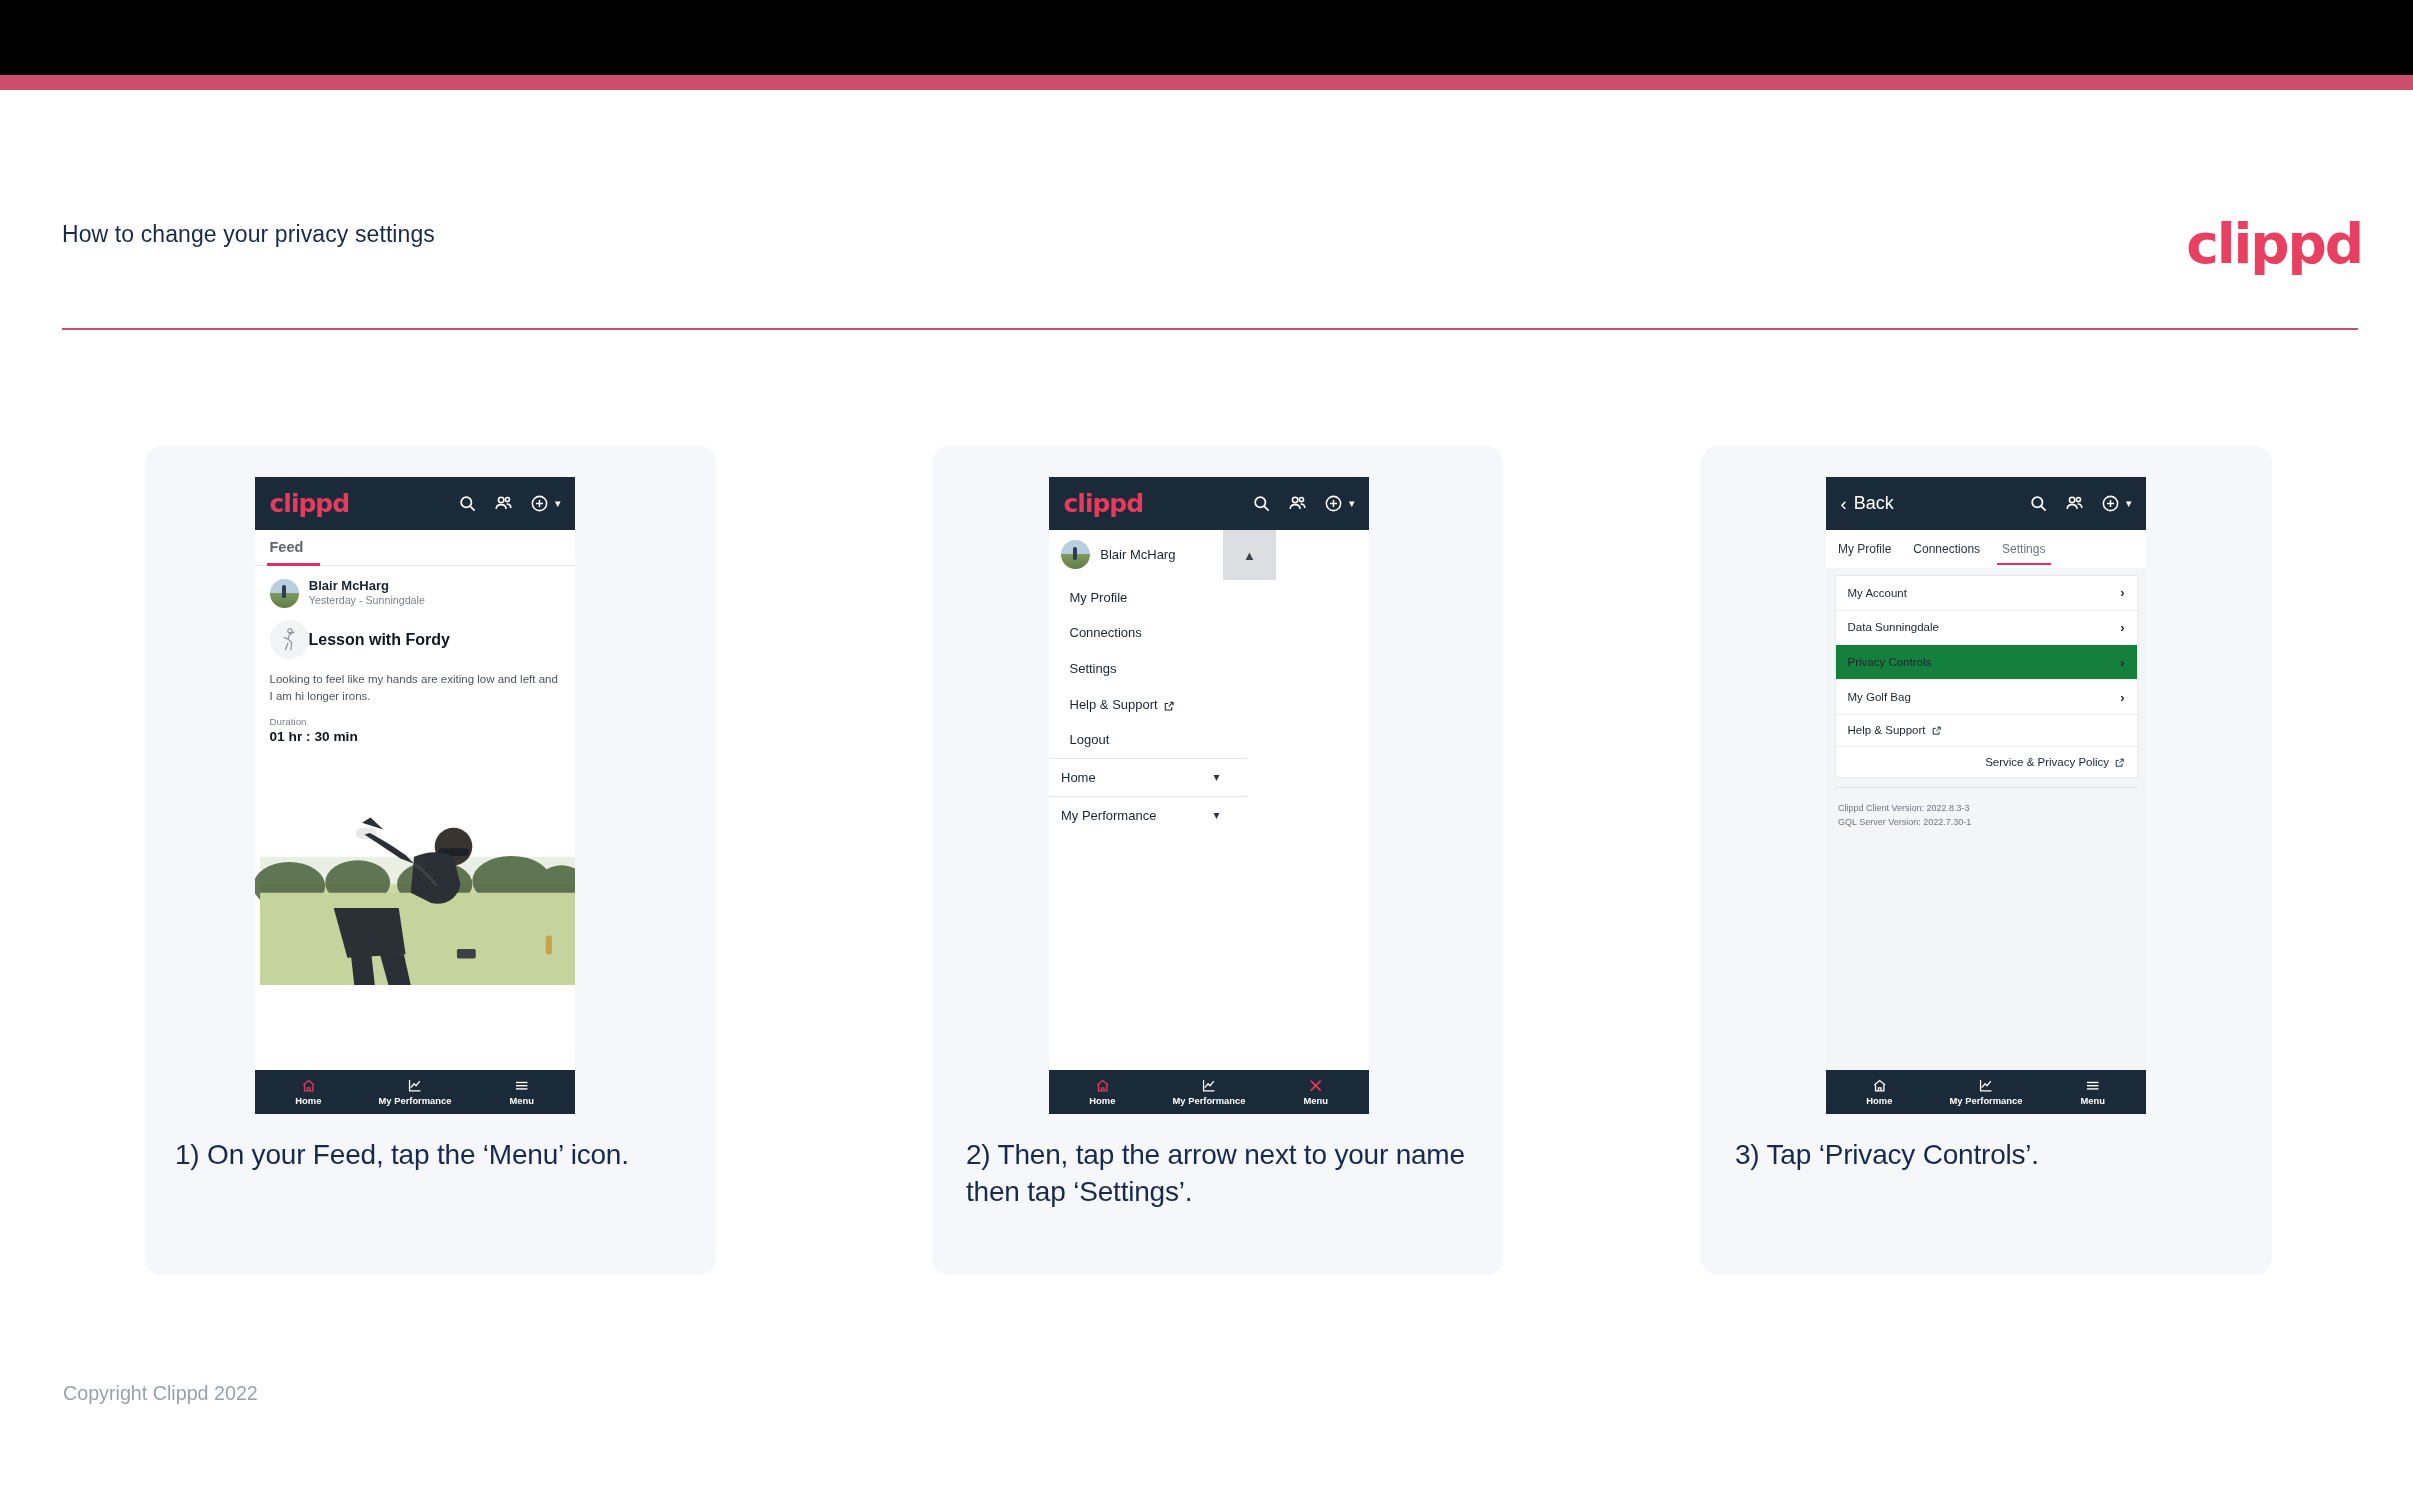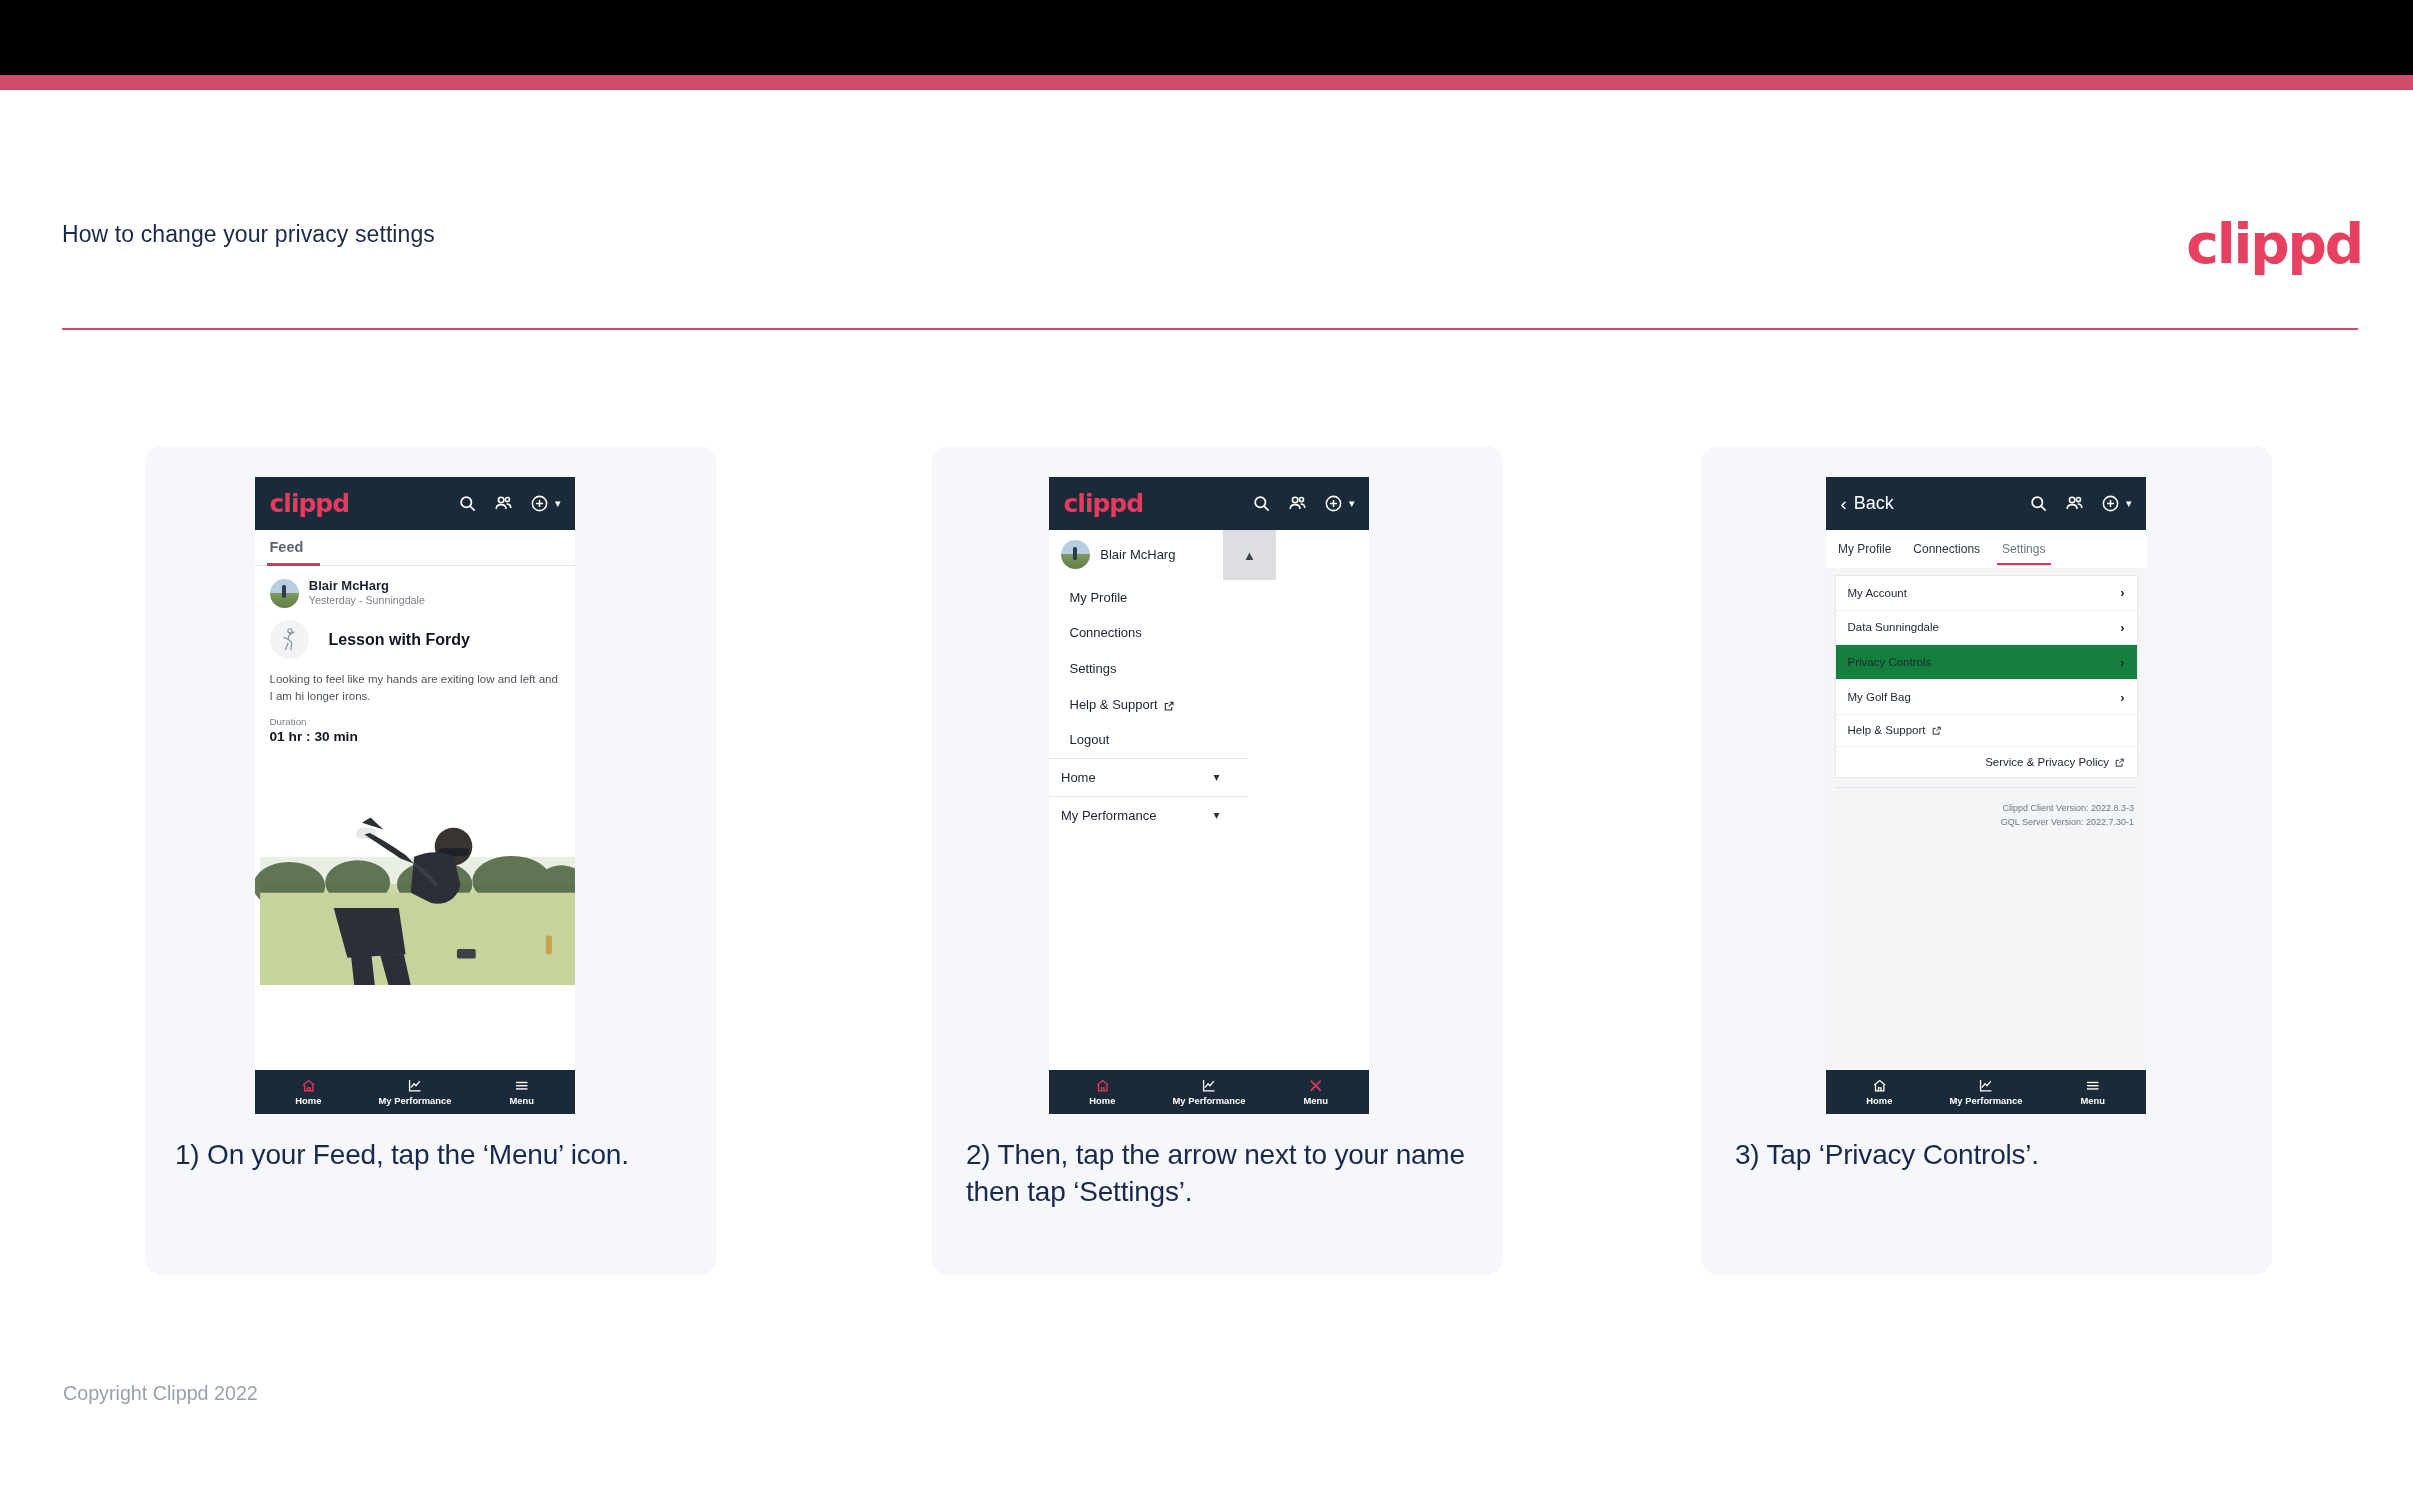--- a/index.html
+++ b/index.html
@@ -93,21 +93,21 @@
     background:linear-gradient(180deg,#b8cfe0 0%,#b8cfe0 48%,#7e9a5e 49%,#5f7f45 100%);
     position:relative; overflow:hidden;
   }
   .avatar:after{
     content:""; position:absolute; left:12px; top:6.8px; width:4.3px; height:13px;
     background:#2b3c55; border-radius:1.7px;
   }
   .post-name { font-size:13px; font-weight:700; color:#1b2430; line-height:1.25; }
   .post-meta { font-size:10.7px; color:#7b828c; line-height:1.3; }
 
-  .lesson-row { display:flex; align-items:center; gap:20px; margin-top:12px; }
+  .lesson-row { display:flex; align-items:center; gap:0; margin-top:12px; }
   .lesson-icon {
     width:39px; height:39px; border-radius:50%; background:#f2f3f5;
     display:flex; align-items:center; justify-content:center; flex:0 0 39px;
   }
   .lesson-icon svg { width:22px; height:26px; }
   .lesson-title { font-size:16px; font-weight:700; color:#10161f; }
 
   .post-body { margin-top:12px; font-size:11.5px; line-height:1.5; color:#4d545e; }
   .dur-label { margin-top:10.3px; font-size:9.8px; color:#7b828c; }
   .dur-value { font-size:13.7px; font-weight:700; color:#10161f; margin-top:1.7px; }
@@ -173,21 +173,21 @@
   .p3list { margin:6.8px 8.5px 0 8.5px; background:#fff; border:0.9px solid #e6e9ec; }
   .p3row {
     display:flex; align-items:center; padding:9.4px 12px; font-size:11.5px; color:#1b2430;
     border-bottom:0.9px solid #eceef1;
   }
   .p3row:last-child { border-bottom:none;justify-content:flex-end; }
   .p3row.sel { background:#15803d; }
   .p3row .r-chev { margin-left:auto; font-size:13px; color:#1f262e; font-weight:700; }
   .p3row .inline-ext { margin-left:6px; width:9.4px; height:9.4px; }
   .p3row .inline-ext svg { width:100%; height:100%; }
-  .p3ver { margin:13.7px 12px 0 12px; font-size:9px; line-height:1.55; color:#6f767e;text-align:right; }
+  .p3ver { margin:13.7px 12px 0 12px; font-size:9px; line-height:1.55; color:#6f767e; }
   .p3ver-sep { margin:8.5px 8.5px 0 8.5px; height:0.9px; background:#e1e4e8; }
 
   
   .footer {
     position:absolute; left:63px; bottom:103px; font-size:19.7px; color:#9aa1ab; font-weight:400;
   }
 </style>
 </head>
 <body>
 

